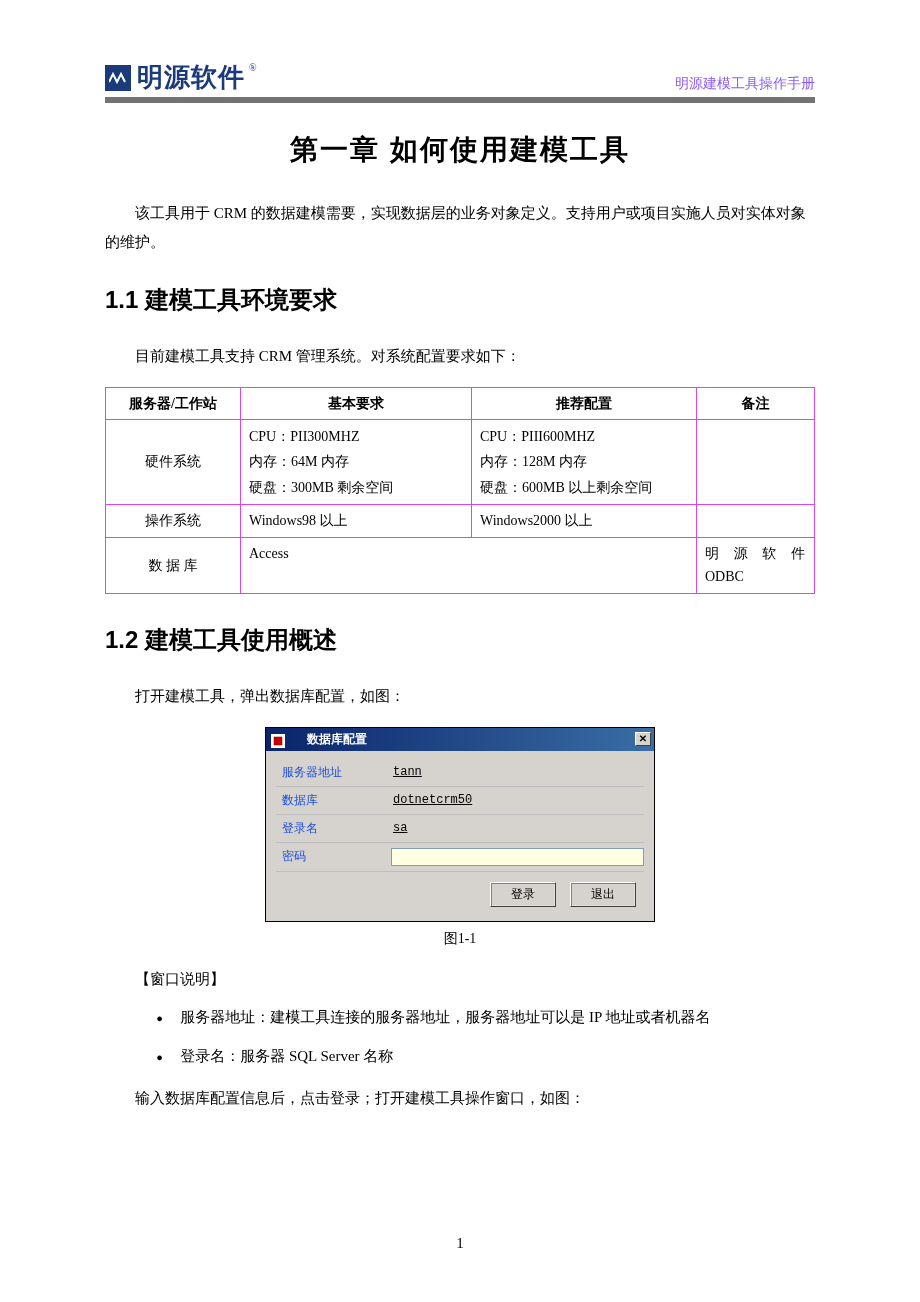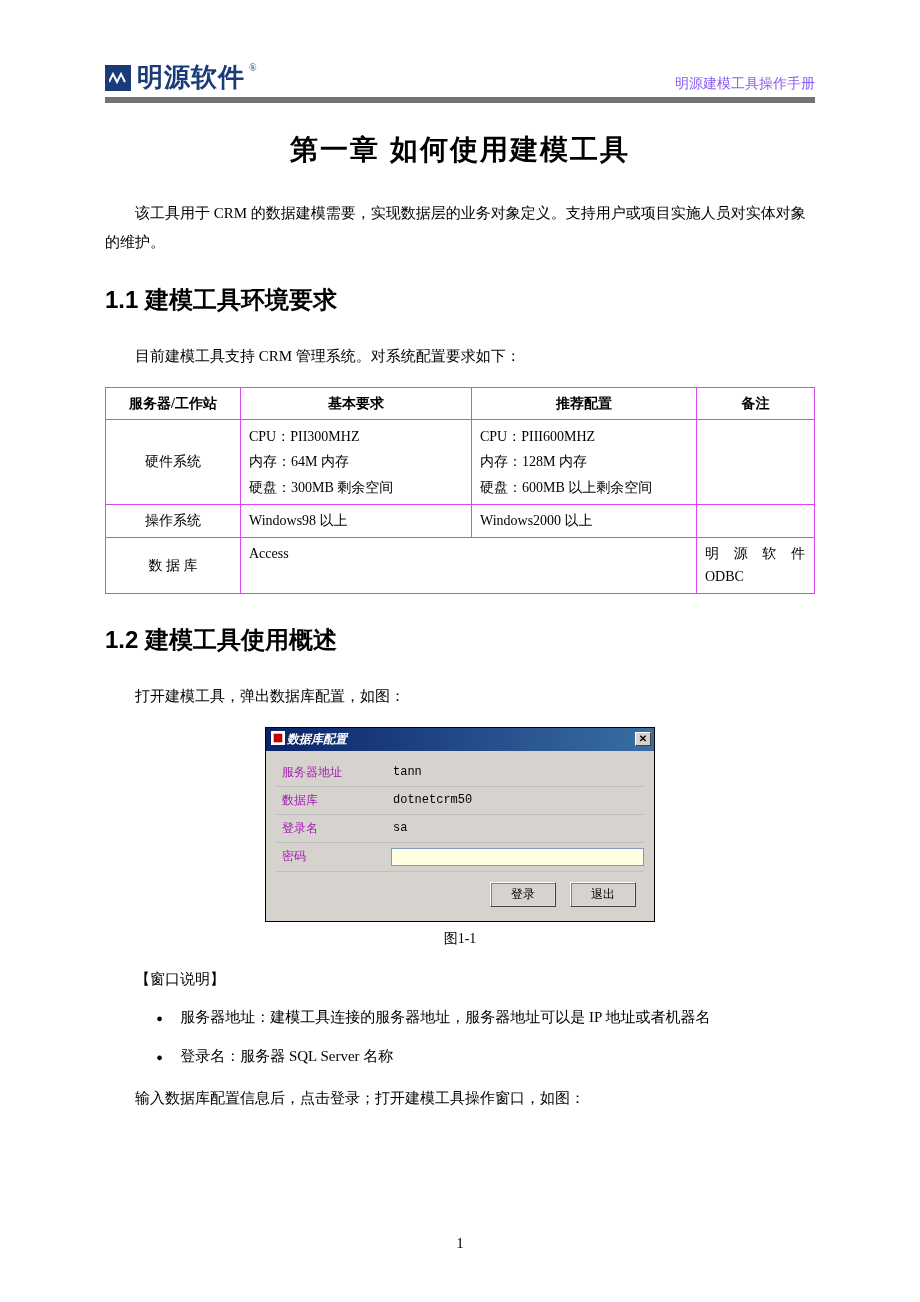--- a/index.html
+++ b/index.html
@@ -119,21 +119,21 @@
     }
     .dlg-title {
       background: linear-gradient(to right, #0a246a, #3a6ea5);
       color: #fff;
       display: flex;
       align-items: center;
       justify-content: space-between;
       padding: 3px 3px 3px 5px;
       font-weight: bold;
     }
-    .dlg-title-left { display: flex; align-items: flex-start; gap: 2px; font-style: italic; }
+    .dlg-title-left { display: flex; align-items: flex-end; gap: 22px; }
     .dlg-icon {
       width: 14px; height: 14px;
       background: #fff;
       display: inline-flex; align-items:center; justify-content:center;
     }
     .dlg-close {
       width: 16px; height: 14px;
       background: #d6d3ce;
       border: 1px solid #fff;
       border-right-color: #404040; border-bottom-color: #404040;
@@ -146,27 +146,28 @@
     .dlg-row {
       display: flex;
       align-items: center;
       border-bottom: 1px solid #bfbfbf;
       padding: 5px 0;
     }
     .dlg-row:last-of-type { border-bottom: 1px solid #bfbfbf; }
     .dlg-label {
       width: 115px;
       padding-left: 6px;
-      color: #a21caf;
+      color: #1d4ed8;
     }
     .dlg-value {
       flex: 1;
       font-family: "Courier New", monospace;
       font-size: 12px;
       padding: 1px 2px;
+      text-decoration: underline;
     }
     .dlg-value.pw {
       background: #ffffe1;
       border: 1px solid #7f9db9;
       height: 18px;
     }
     .dlg-btnrow {
       display: flex;
       justify-content: flex-end;
       gap: 14px;

